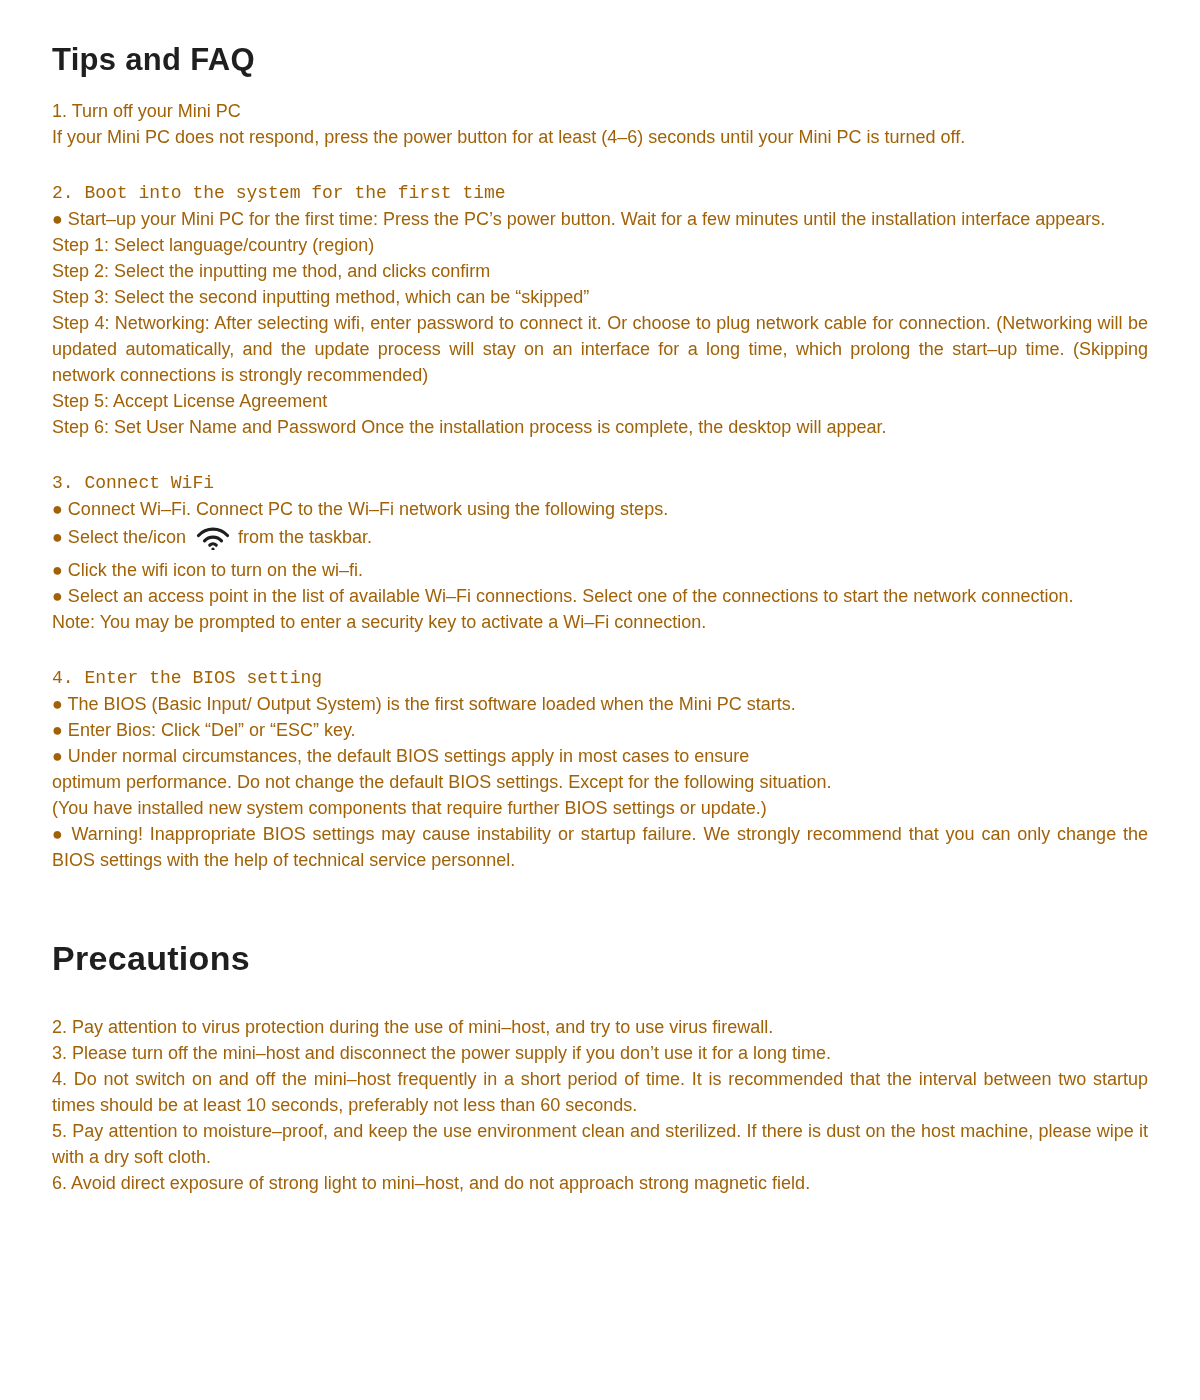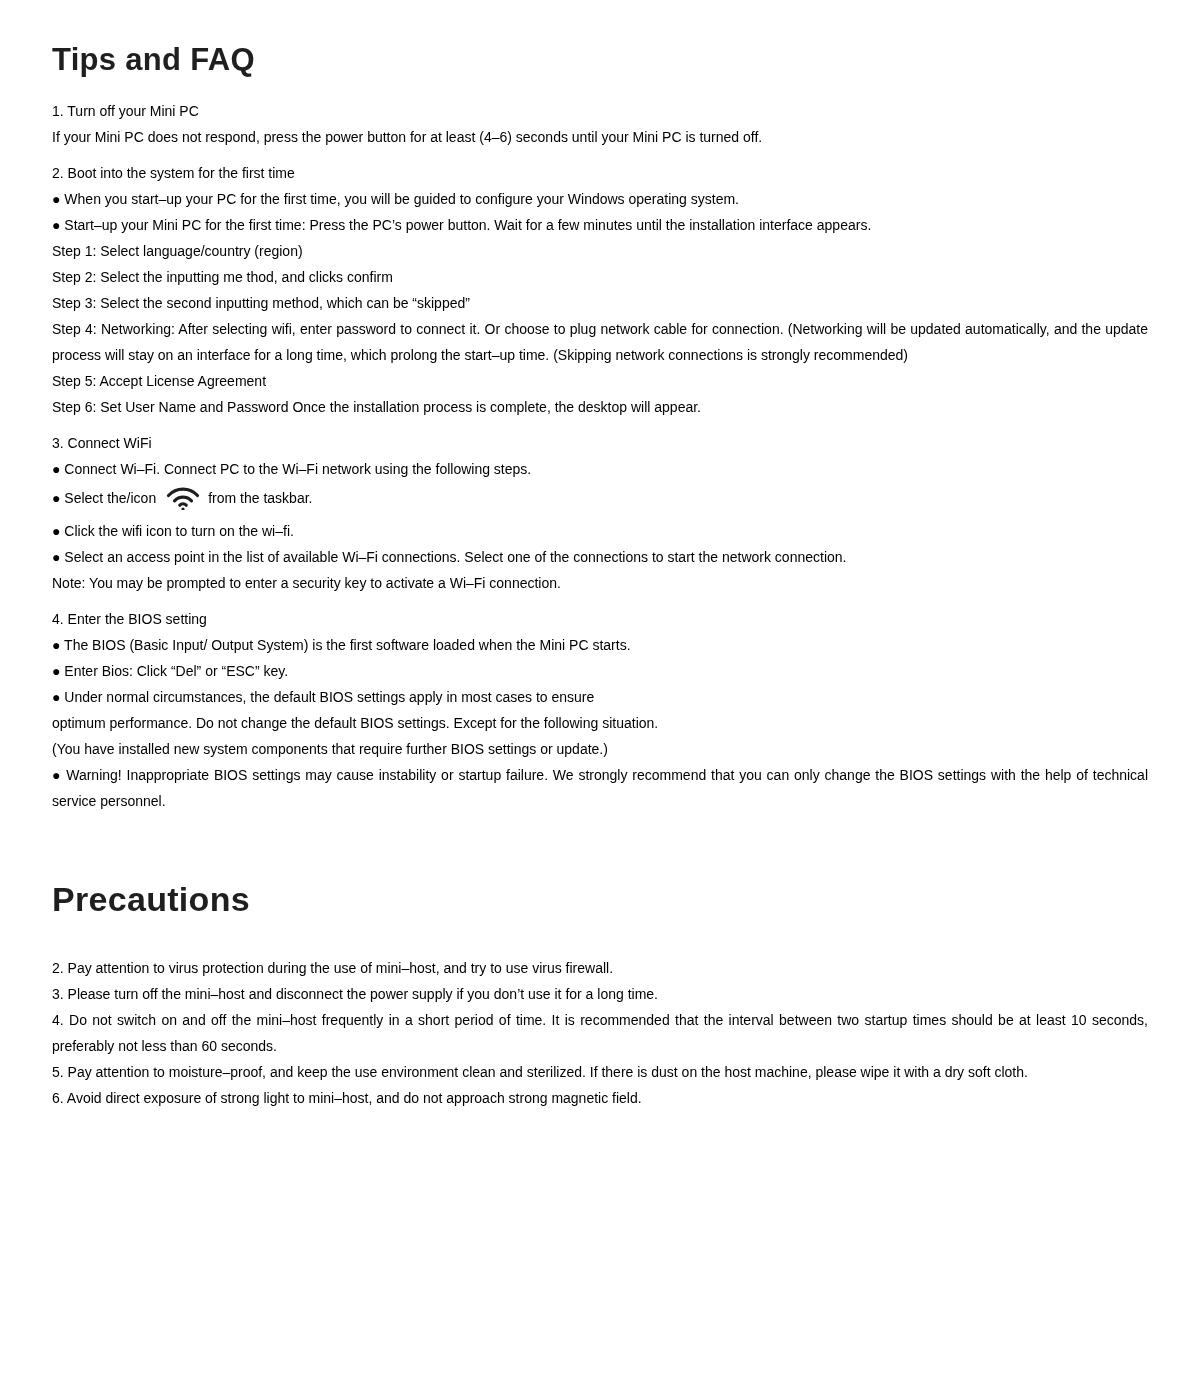--- a/index.html
+++ b/index.html
@@ -23,45 +23,44 @@
   }
   h2.sub-heading {
     font-size: 34px;
     font-weight: 700;
     color: #1f1f1f;
     margin: 66px 0 36px 0;
     letter-spacing: 0.3px;
   }
   p.line {
     margin: 0;
-    font-size: 14px;
+    font-size: 18px;
     line-height: 26px;
     text-align: justify;
-    color: #000000;
+    color: #a16207;
   }
-  p.gap { margin-top: 10px; }
+  p.gap { margin-top: 30px; font-family: Liberation Mono, monospace; }
   .icon-line { white-space: nowrap; text-align: left; }
   .wifi-icon {
     display: inline-block;
     vertical-align: -7px;
     margin: 0 7px 0 9px;
   }
 </style>
 </head>
 <body>
 
 <div class="doc">
 
   <h1 class="main-heading">Tips and FAQ</h1>
 
   <p class="line">1. Turn off your Mini PC</p>
   <p class="line">If your Mini PC does not respond, press  the power button for at least (4–6) seconds until your Mini PC is turned off.</p>
 
   <p class="line gap">2. Boot into the system for the first time</p>
-  <p class="line">● When you start–up your PC for the first time, you will be guided to configure your Windows  operating system.</p>
   <p class="line">● Start–up your Mini PC for the first time: Press the PC’s power button. Wait for a few minutes until the installation interface appears.</p>
   <p class="line">Step 1: Select language/country (region)</p>
   <p class="line">Step 2: Select the inputting me thod, and clicks confirm</p>
   <p class="line">Step 3: Select the second inputting method, which can be “skipped”</p>
   <p class="line">Step 4: Networking: After selecting wifi, enter password to connect it. Or choose to plug network cable for connection. (Networking will be updated automatically, and the update process will stay on an interface for a long time, which prolong the start–up time. (Skipping network connections is strongly recommended)</p>
   <p class="line">Step 5: Accept License Agreement</p>
   <p class="line">Step 6: Set User Name and Password Once the installation process is complete, the desktop will appear.</p>
 
   <p class="line gap">3. Connect WiFi</p>
   <p class="line">● Connect Wi–Fi. Connect PC to the Wi–Fi network using the following steps.</p>

